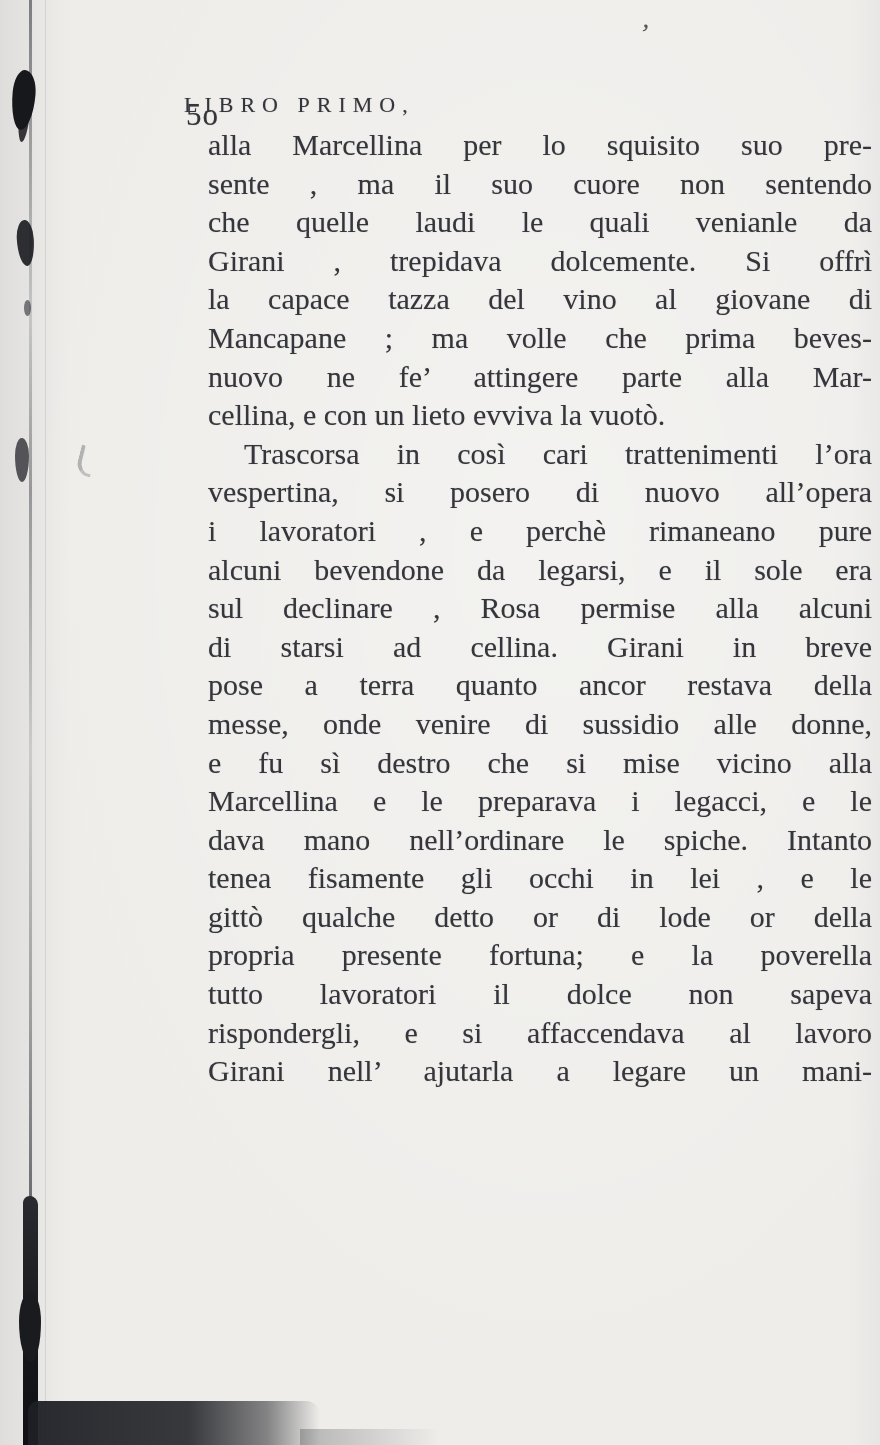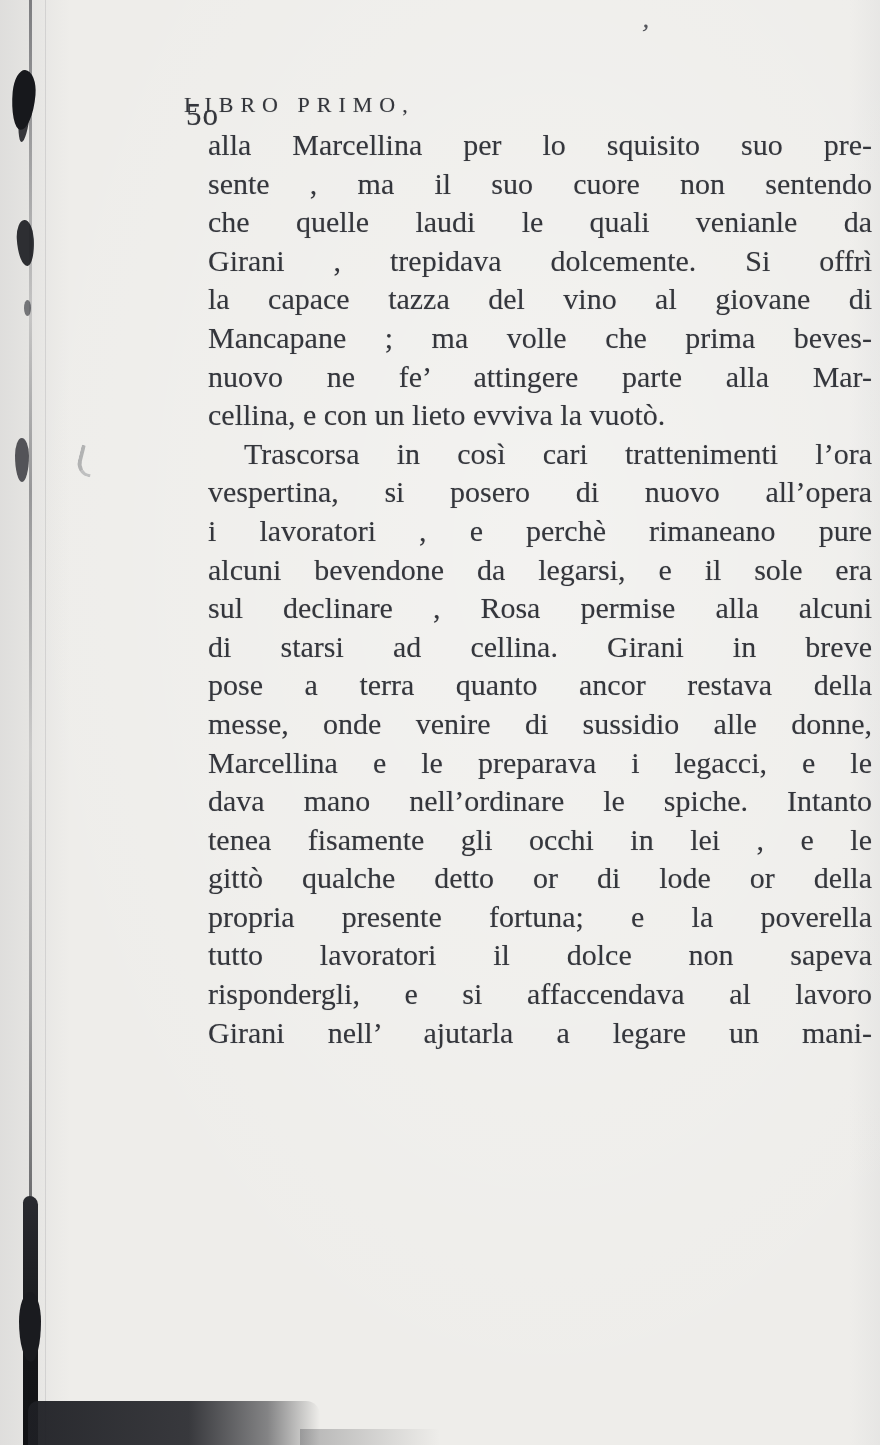--- a/index.html
+++ b/index.html
@@ -181,20 +181,21 @@
     <div class="line">nuovo ne fe’ attingere parte alla Mar-</div>
     <div class="line end">cellina, e con un lieto evviva la vuotò.</div>
     <div class="line indent">Trascorsa in così cari trattenimenti l’ora</div>
     <div class="line">vespertina, si posero di nuovo all’opera</div>
     <div class="line">i lavoratori , e perchè rimaneano pure</div>
     <div class="line">alcuni bevendone da legarsi, e il sole era</div>
     <div class="line">sul declinare , Rosa permise alla alcuni</div>
     <div class="line">di starsi ad cellina. Girani in breve</div>
     <div class="line">pose a terra quanto ancor restava della</div>
     <div class="line">messe, onde venire di sussidio alle donne,</div>
+    <div class="line">e fu sì destro che si mise vicino alla</div>
     <div class="line">Marcellina e le preparava i legacci, e le</div>
     <div class="line">dava mano nell’ordinare le spiche. Intanto</div>
     <div class="line">tenea fisamente gli occhi in lei , e le</div>
     <div class="line">gittò qualche detto or di lode or della</div>
     <div class="line">propria presente fortuna; e la poverella</div>
     <div class="line">tutto lavoratori il dolce non sapeva</div>
     <div class="line">rispondergli, e si affaccendava al lavoro</div>
     <div class="line">Girani nell’ ajutarla a legare un mani-</div>
   </div>
 

